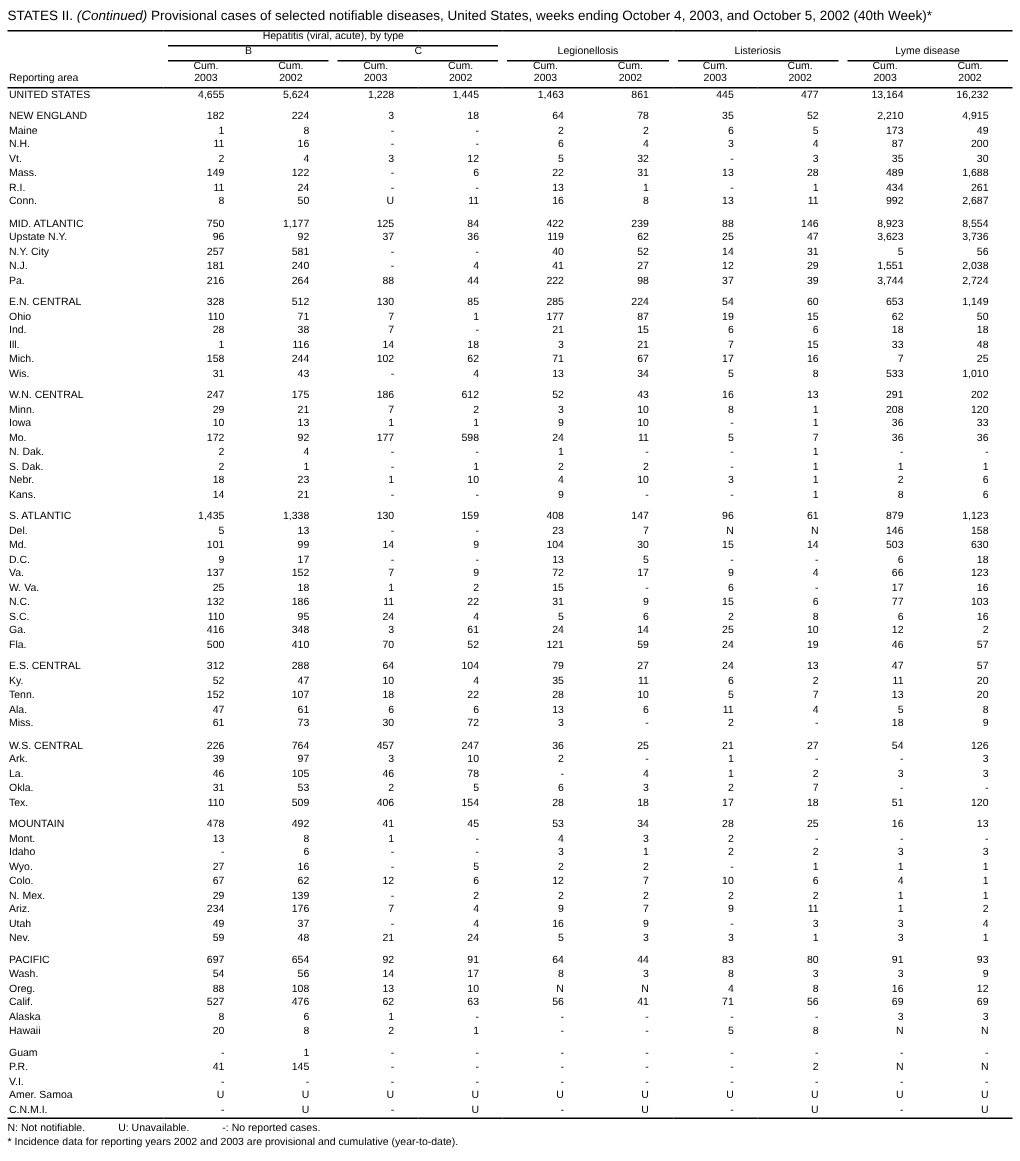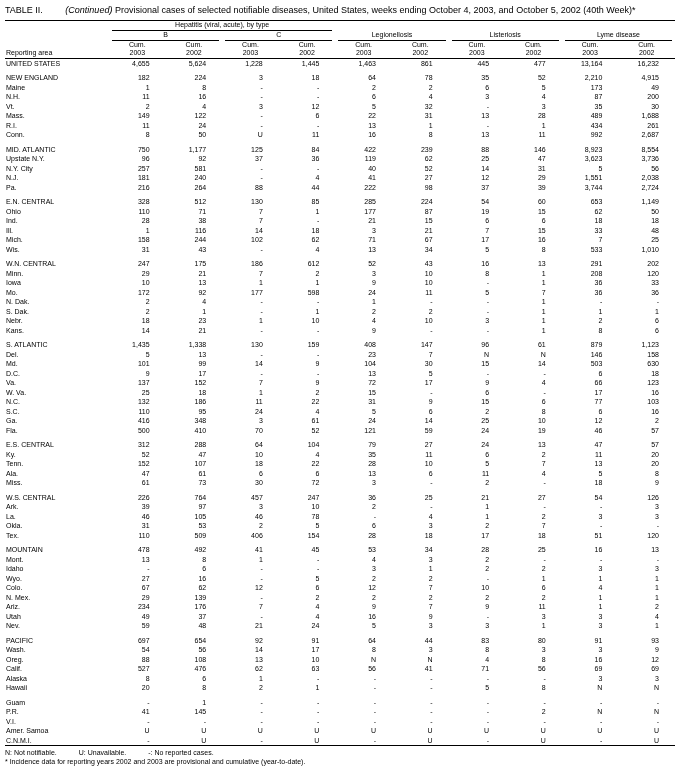--- a/index.html
+++ b/index.html
@@ -3,21 +3,21 @@
 <meta charset="utf-8">
 <style>
   * { margin:0; padding:0; box-sizing:border-box; }
   html,body { background:#fff; }
   body {
     width:680px; height:774px; overflow:hidden;
     font-family:"Liberation Sans", sans-serif; color:#000;
   }
   .page { padding:5px 5px 0 5px; }
   .title { font-size:9px; line-height:10.5px; margin-bottom:4px; }
-  .title .it { font-style:italic;margin-left:20px; }
+  .title .it { font-style:italic; }
 
   table {
     width:670px; border-collapse:collapse; table-layout:fixed;
     border-top:1px solid #000; border-bottom:1px solid #000;
   }
   col.col-area { width:104px; }
 
   thead th { font-weight:normal; font-size:7px; line-height:8px; vertical-align:bottom; padding:0; text-align:center; }
   th .rulebox { border-bottom:1px solid #000; padding-bottom:1px; margin:0 3px; }
   th.area-h { text-align:left; padding-left:1px; padding-bottom:1px; border-bottom:1px solid #000; }
@@ -31,21 +31,21 @@
 
   .footnotes { font-size:7px; line-height:9px; margin-top:2px; }
   .fn-legend span { margin-right:22px; }
 </style>
 </head>
 <body>
 
 <div class="page">
 
   <div class="title">
-    <span>TABLE II. </span><span class="it">(Continued)</span><span> Provisional cases of selected notifiable diseases, United States, weeks ending October 4, 2003, and October 5, 2002 (40th Week)*</span>
+    <span>STATES II. </span><span class="it">(Continued)</span><span> Provisional cases of selected notifiable diseases, United States, weeks ending October 4, 2003, and October 5, 2002 (40th Week)*</span>
   </div>
 
   <table>
     <colgroup>
       <col class="col-area">
       <col span="10">
     </colgroup>
     <thead>
       <tr>
         <th class="area-h" rowspan="3">

